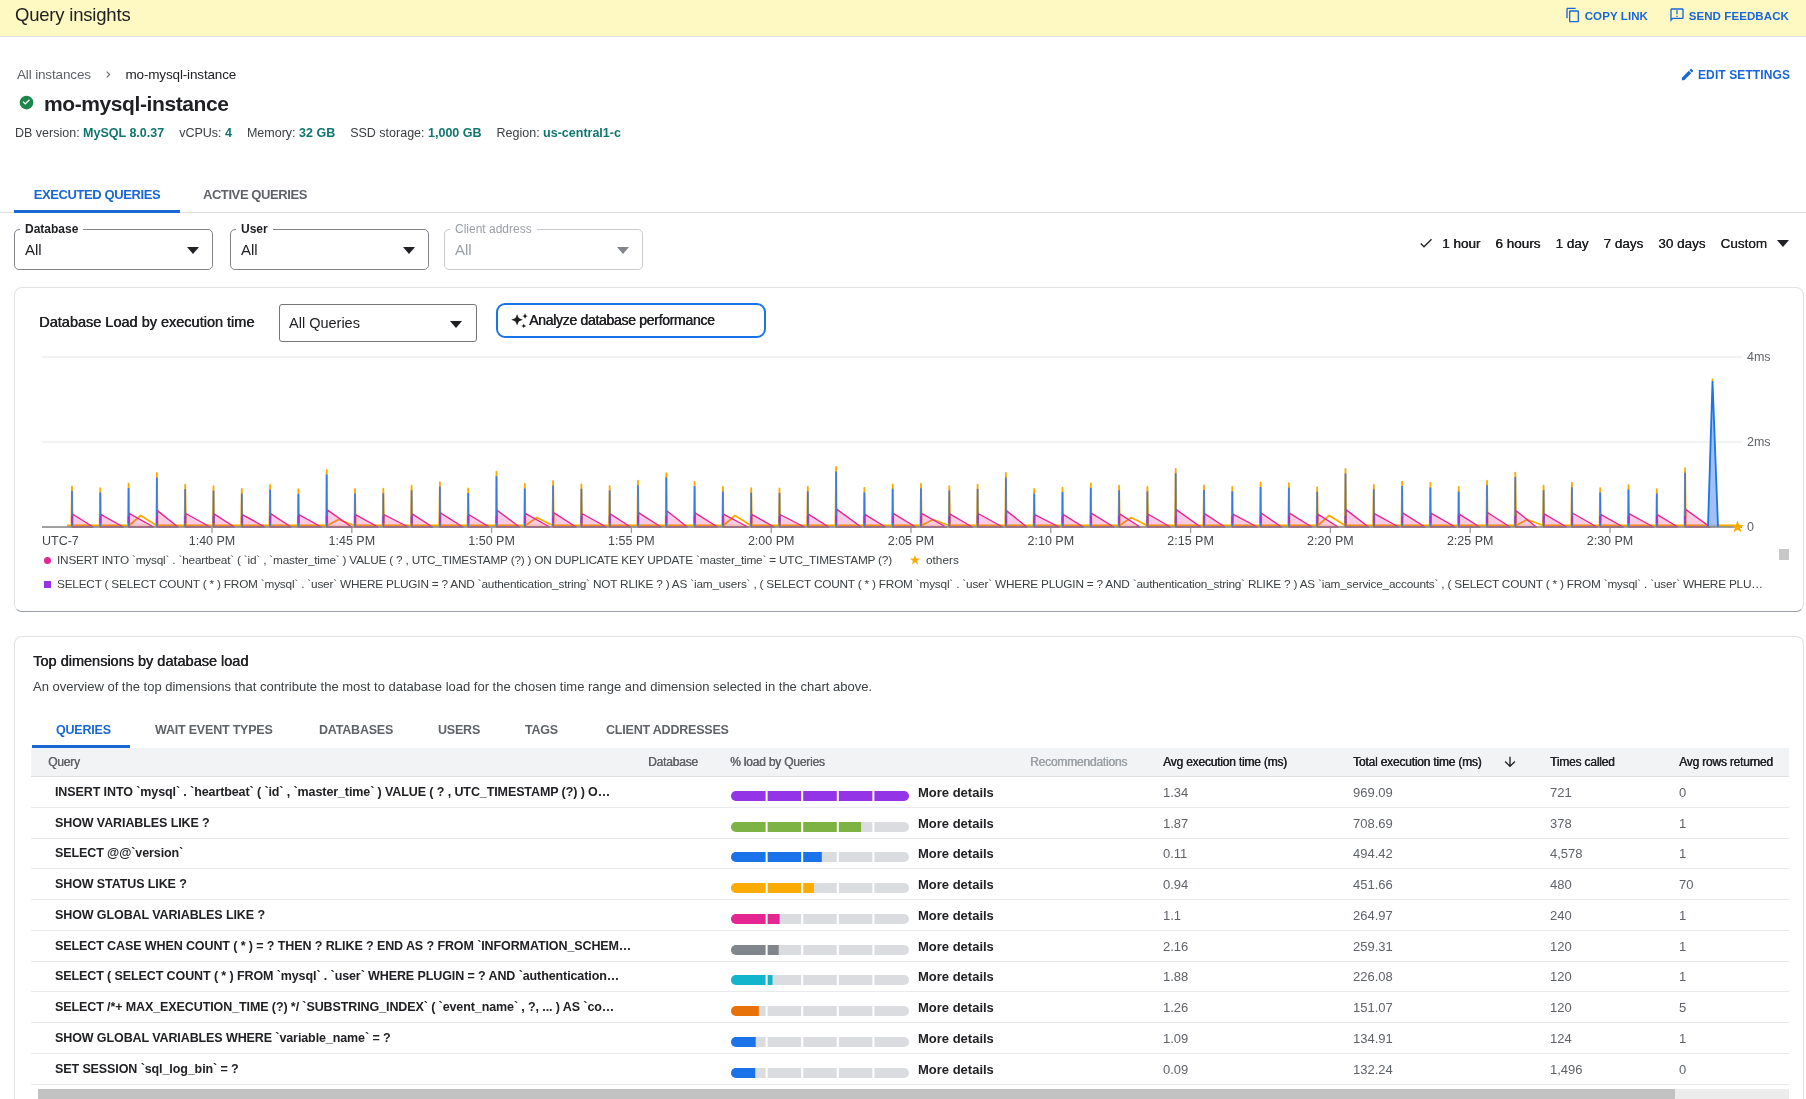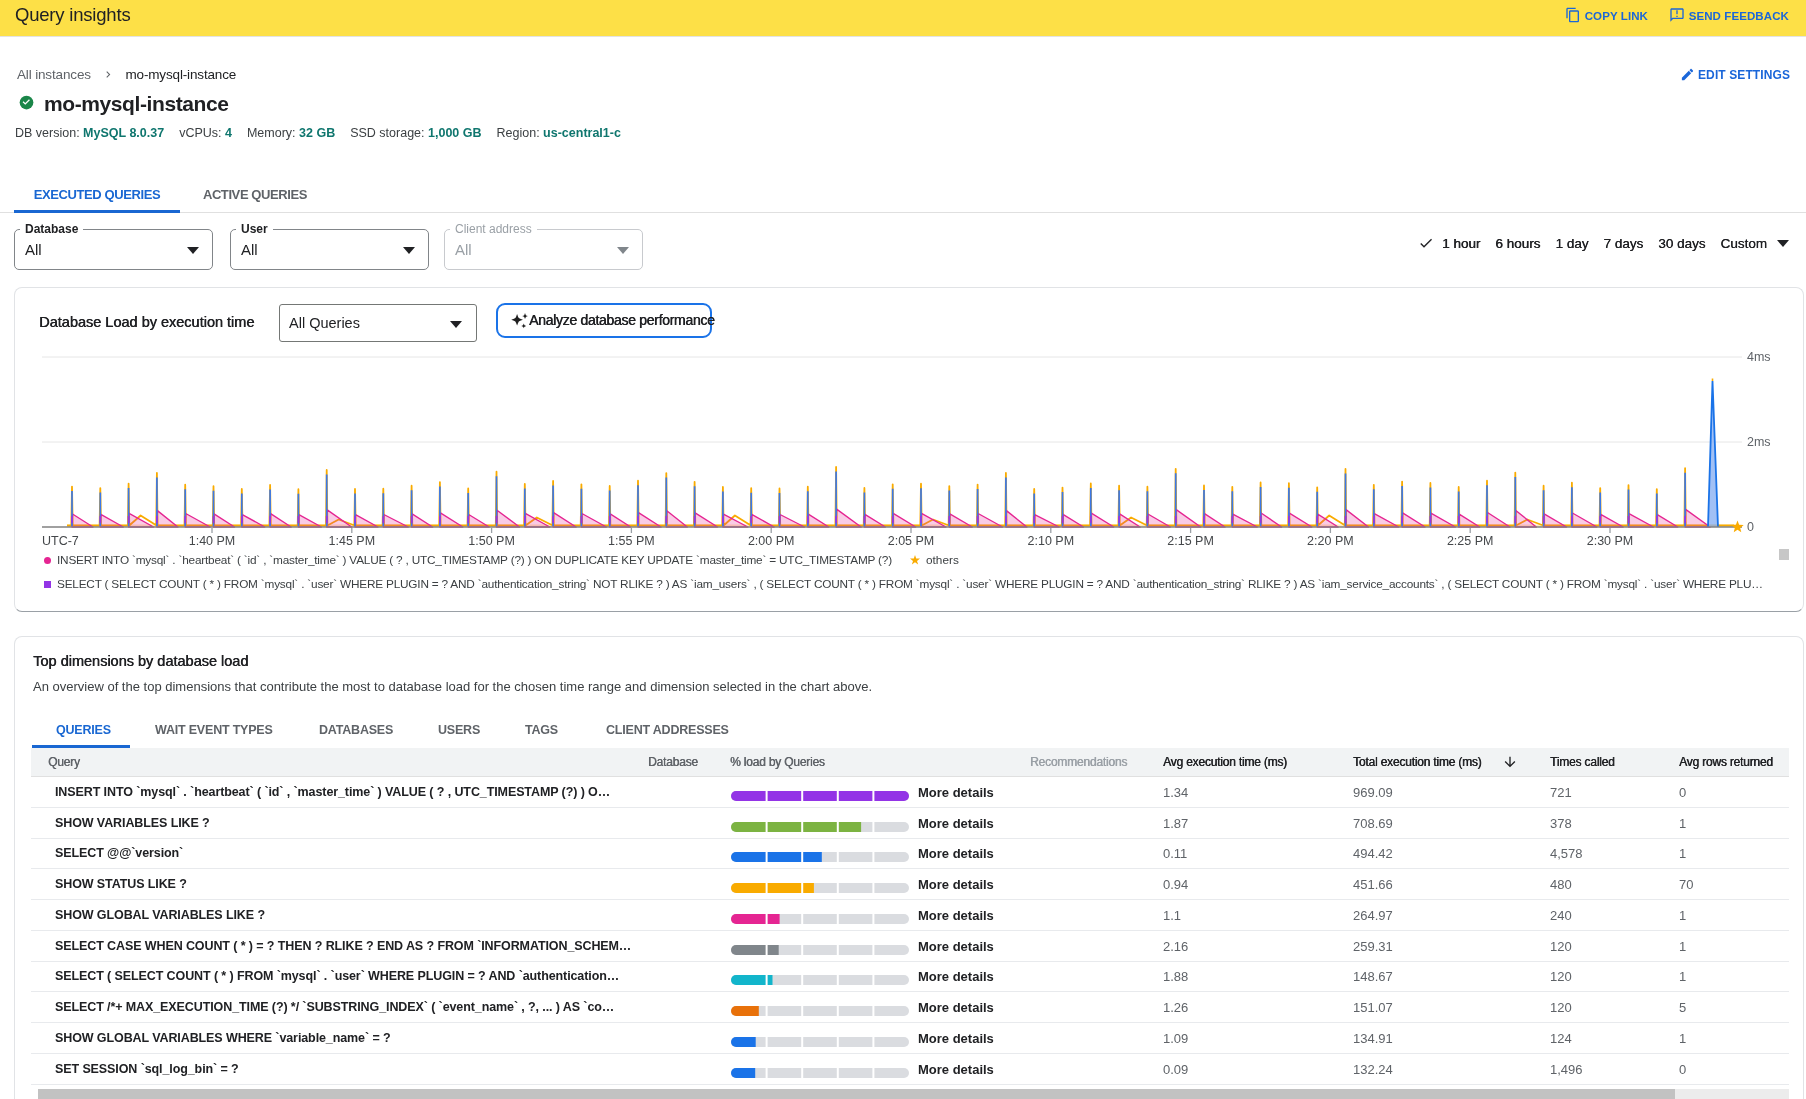--- a/index.html
+++ b/index.html
@@ -1,20 +1,20 @@
 <!DOCTYPE html>
 <html><head><meta charset="utf-8">
 <style>
 * { margin:0; padding:0; box-sizing:border-box; }
 body { font-family:"Liberation Sans", sans-serif; background:#fff; width:1806px; height:1099px; position:relative; overflow:hidden; color:#202124; }
 .abs { position:absolute; }
 svg.ic { vertical-align:-3px; }
 
 
-#pagehead { position:absolute; left:0; top:0; width:1806px; height:37px; border-bottom:1px solid #e3e3e3; background:#fde047; }
+#pagehead { position:absolute; left:0; top:0; width:1806px; height:37px; border-bottom:1px solid #e3e3e3; background:#fef9c3; }
 #pagehead h1 { position:absolute; left:15px; top:2px; font-size:18.5px; font-weight:400; letter-spacing:-0.2px; color:#202124; line-height:26px; }
 .hbtn { position:absolute; top:7px; font-size:11.5px; font-weight:700; letter-spacing:.1px; color:#1a66d9; line-height:15px; }
 
 
 #crumb { position:absolute; left:17px; top:67px; font-size:13.5px; letter-spacing:-0.15px; color:#5f6368; }
 #crumb b { color:#202124; font-weight:400; }
 #editset { position:absolute; top:67px; right:16px; font-size:12px; font-weight:700; letter-spacing:.1px; color:#1a66d9; }
 
 #title { position:absolute; left:44px; top:92px; font-size:21px; font-weight:700; color:#202124; letter-spacing:-0.4px; }
 #info { position:absolute; left:15px; top:126px; font-size:12.5px; color:#3c4043; }
@@ -43,21 +43,21 @@
 
 
 .card { position:absolute; left:14px; width:1790px; background:#fff; border:1px solid #e1e3e6; border-radius:8px; }
 #chartcard { top:287px; height:325px; border-bottom:1px solid #9aa0a6; }
 #tablecard { top:636px; height:463px; border-bottom:none; border-bottom-left-radius:0; border-bottom-right-radius:0; }
 
 #chead { position:absolute; left:39px; top:314px; font-size:14.5px; font-weight:400; color:#202124; text-shadow:0.5px 0 0 #202124; white-space:nowrap; }
 #qsel { position:absolute; left:279px; top:304px; width:198px; height:38px; border:1px solid #747775; border-radius:3px; }
 #qsel .val { position:absolute; left:9px; top:10px; font-size:14.5px; color:#202124; }
 #qsel .arr { position:absolute; right:14px; top:16px; width:0; height:0; border-left:6.5px solid transparent; border-right:6.5px solid transparent; border-top:7.5px solid #202124; }
-#abtn { position:absolute; left:496px; top:303px; width:216px; height:35px; border:2px solid #1a73e8; border-radius:9px; background:#fff; }
+#abtn { position:absolute; left:496px; top:303px; width:270px; height:35px; border:2px solid #1a73e8; border-radius:9px; background:#fff; }
 #abtn .t { position:absolute; left:31px; top:7px; font-size:14px; font-weight:400; color:#202124; letter-spacing:-0.3px; text-shadow:0.5px 0 0 #202124; white-space:nowrap; }
 
 
 .legrow { position:absolute; font-size:11.8px; letter-spacing:-0.2px; color:#3c4043; }
 .dot { display:inline-block; width:7px; height:7px; border-radius:50%; background:#e52592; margin-right:6px; vertical-align:0.5px; }
 .sq { display:inline-block; width:7px; height:7px; background:#9334e6; margin-right:6px; vertical-align:0.5px; }
 
 
 #ttitle { position:absolute; left:33px; top:653px; font-size:14.5px; font-weight:400; color:#202124; text-shadow:0.5px 0 0 #202124; }
 #tsub { position:absolute; left:33px; top:679px; font-size:13px; color:#3c4043; }
@@ -366,21 +366,21 @@
           <rect x="0" y="0" width="178" height="10" fill="#dadce0"></rect>
           <rect x="0" y="0" width="41.5" height="10" fill="#12b5cb"></rect>
           <rect x="34.6" y="0" width="2" height="10" fill="#ffffff"></rect>
           <rect x="70.2" y="0" width="2" height="10" fill="#ffffff"></rect>
           <rect x="105.8" y="0" width="2" height="10" fill="#ffffff"></rect>
           <rect x="141.4" y="0" width="2" height="10" fill="#ffffff"></rect>
         </g>
       </svg></div>
   <div class="md">More details</div>
   <div class="num n1">1.88</div>
-  <div class="num n2">148.67</div>
+  <div class="num n2">226.08</div>
   <div class="num n3">120</div>
   <div class="num n4">1</div>
 </div>
 <div class="trow" style="top:992.2px;height:30.75px">
   <div class="qtext">SELECT /*+ MAX_EXECUTION_TIME (?) */ `SUBSTRING_INDEX` ( `event_name` , ?, ... ) AS `co…</div>
   <div class="bar"><svg width="178" height="10" viewBox="0 0 178 10">
         <defs>
           <clipPath id="rce8710a156">
             <rect x="0" y="0" width="178" height="10" rx="5" ry="5"></rect>
           </clipPath>

